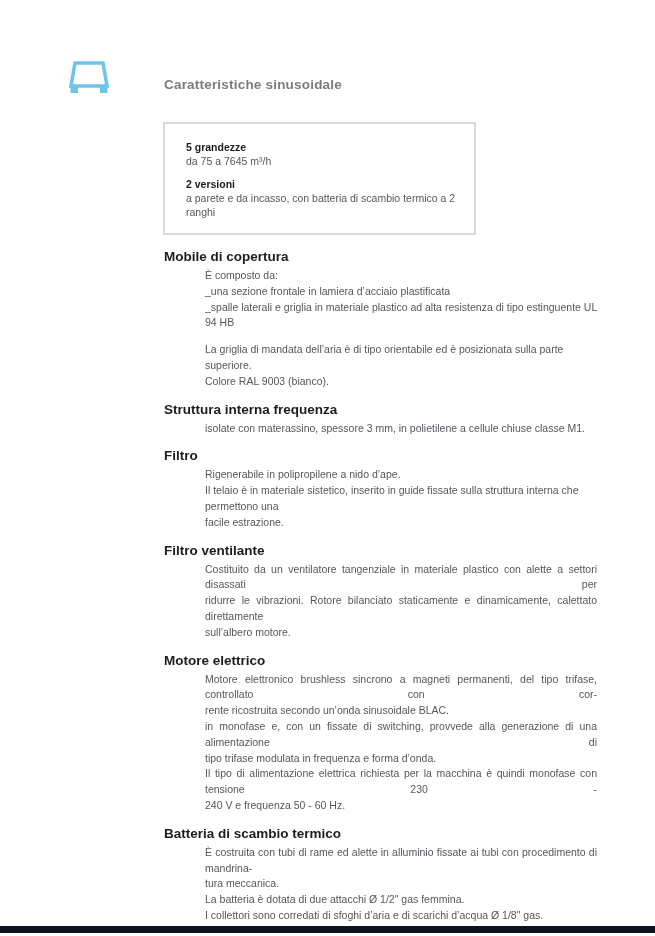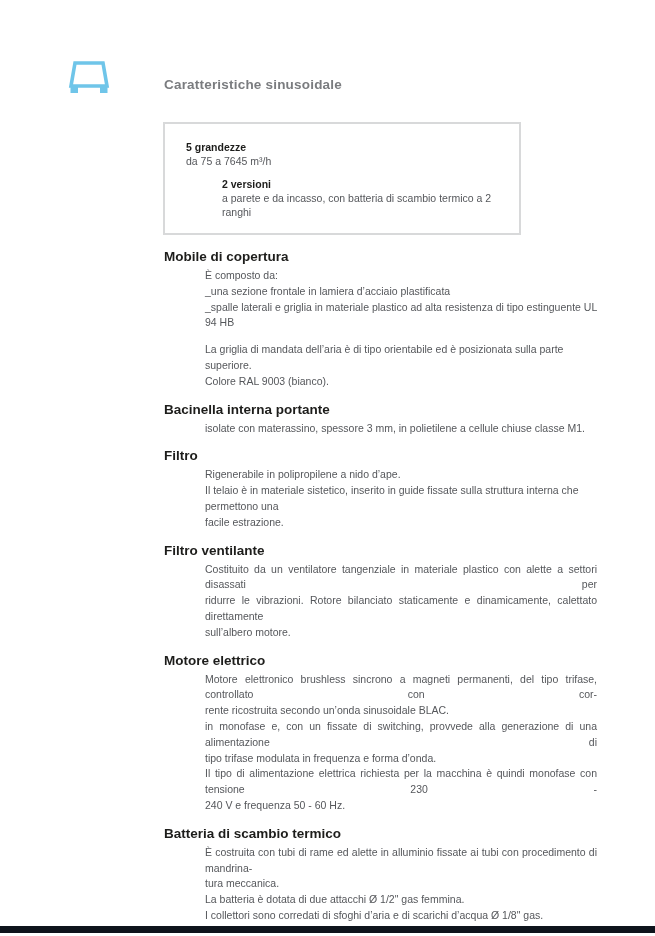--- a/index.html
+++ b/index.html
@@ -7,25 +7,25 @@
     width:655px;height:936px;position:relative;overflow:hidden;
     font-family:"Liberation Sans","DejaVu Sans",sans-serif;
     -webkit-font-smoothing:antialiased;
   }
   .icon-wrap{position:absolute;left:65px;top:59px;width:48px;height:37px;}
   .page-title{
     position:absolute;left:164px;top:77px;margin:0;
     font-size:13.5px;font-weight:bold;color:#7a7c7f;letter-spacing:.2px;
   }
   .infobox{
-    position:absolute;left:163px;top:122px;width:358px;box-sizing:border-box;
+    position:absolute;left:163px;top:122px;width:313px;box-sizing:border-box;
     border:2px solid #d8d9da;background:#ffffff;
     padding:16px 18px 14px 21px;
   }
-  .infobox .item + .item{margin-top:9px;margin-left:36px;}
+  .infobox .item + .item{margin-top:9px;}
   .infobox .label{font-size:10.5px;font-weight:bold;color:#1d1d1b;line-height:14px;}
   .infobox .text{font-size:10.5px;color:#55575b;line-height:14px;}
   .content{position:absolute;left:164px;top:249px;width:433px;}
   .content h3{
     margin:12px 0 4px 0;font-size:13.5px;line-height:15px;font-weight:bold;color:#1d1d1b;
   }
   .content section:first-child h3{margin-top:0;}
   .line{
     font-size:10.5px;line-height:15.8px;min-height:15.8px;color:#55575b;
     text-align:left;white-space:normal;padding-left:41px;
@@ -62,21 +62,21 @@
     <section>
       <h3>Mobile di copertura</h3>
       <div class="line">È composto da:</div>
       <div class="line">_una sezione frontale in lamiera d’acciaio plastificata</div>
       <div class="line">_spalle laterali e griglia in materiale plastico ad alta resistenza di tipo estinguente UL 94 HB</div>
       <div class="line blank"></div>
       <div class="line">La griglia di mandata dell’aria è di tipo orientabile ed è posizionata sulla parte superiore.</div>
       <div class="line">Colore RAL 9003 (bianco).</div>
     </section>
     <section>
-      <h3>Bacinella interna portante</h3>
+      <h3>Struttura interna frequenza</h3>
       <div class="line">isolate con materassino, spessore 3 mm, in polietilene a cellule chiuse classe M1.</div>
     </section>
     <section>
       <h3>Filtro</h3>
       <div class="line">Rigenerabile in polipropilene a nido d’ape.</div>
       <div class="line">Il telaio è in materiale sistetico, inserito in guide fissate sulla struttura interna che permettono una</div>
       <div class="line">facile estrazione.</div>
     </section>
     <section>
       <h3>Filtro ventilante</h3>

